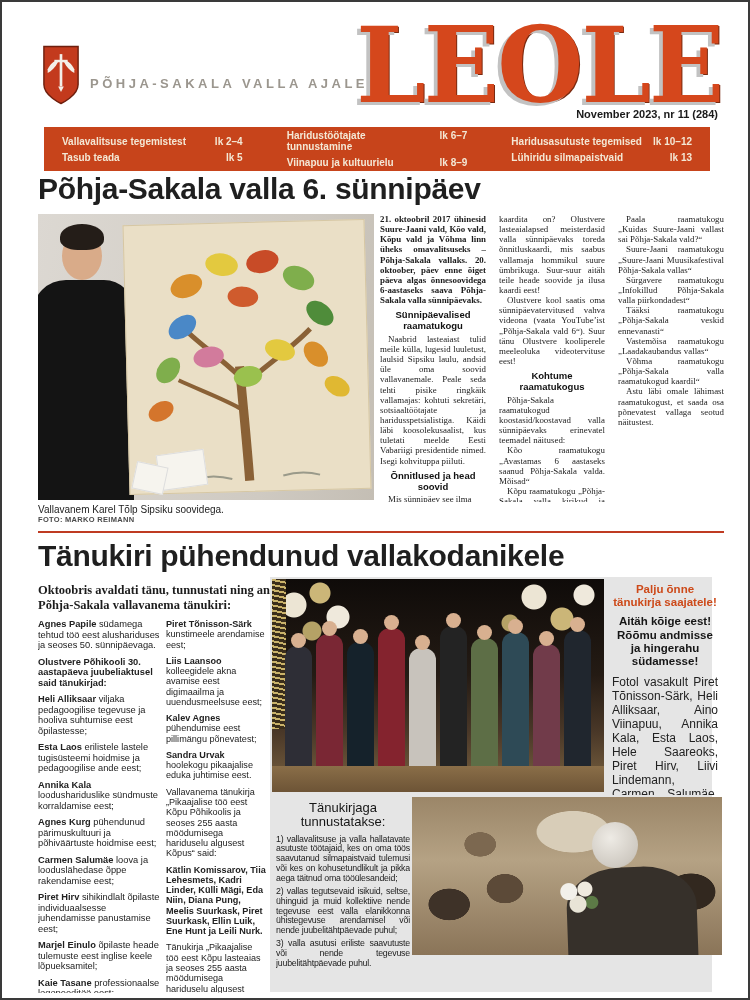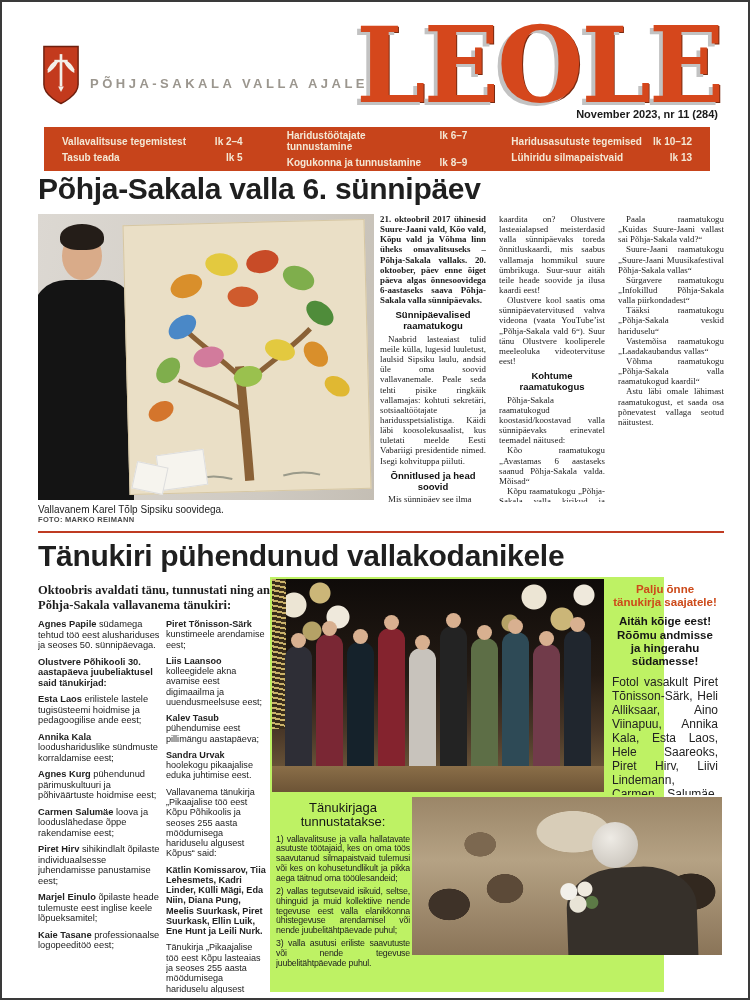--- a/index.html
+++ b/index.html
@@ -61,21 +61,21 @@
   
   .a2lead{position:absolute;left:36px;top:581px;width:258px;margin:0;font-family:"Liberation Serif",serif;
           font-weight:bold;font-size:12.5px;line-height:1.18;color:#1c1c1c;}
   .a2col{position:absolute;top:617px;font-size:9.3px;line-height:1.13;color:#222;overflow:hidden;height:374px;}
   .a2colA{left:36px;width:124px;}
   .a2colB{left:164px;width:100px;font-size:9.1px;}
   .a2col .entry{margin:0 0 6px;}
   .nm{font-weight:bold;}
 
   
-  .panel{position:absolute;left:268px;top:575px;width:394px;height:415px;background:#bef264;}
+  .panel{position:absolute;left:268px;top:575px;width:394px;height:415px;background:#e5e5e5;padding-left:48px;}
 
   
   .photo2{position:absolute;left:2px;top:2px;width:332px;height:213px;overflow:hidden;
           background:linear-gradient(180deg,#0f0b09 0%,#241b14 45%,#4a3828 72%,#7d6542 100%);}
   .balloons{position:absolute;inset:0;background:
       radial-gradient(circle at 22px 26px,#ece5d4 0 12px,transparent 13px),
       radial-gradient(circle at 48px 14px,#cbb678 0 10px,transparent 11px),
       radial-gradient(circle at 66px 38px,#efe9dc 0 11px,transparent 12px),
       radial-gradient(circle at 40px 52px,#b5a266 0 9px,transparent 10px),
       radial-gradient(circle at 262px 18px,#ece5d4 0 12px,transparent 13px),
@@ -163,21 +163,21 @@
         <span class="ix-label">Tasub teada</span>
         <span class="ix-page">lk 5</span>
       </div>
     </div>
     <div class="ix-group">
       <div class="ix-item">
         <span class="ix-label">Haridustöötajate tunnustamine</span>
         <span class="ix-page">lk 6–7</span>
       </div>
       <div class="ix-item">
-        <span class="ix-label">Kogukonna ja tunnustamine</span>
+        <span class="ix-label">Viinapuu ja kultuurielu</span>
         <span class="ix-page">lk 8–9</span>
       </div>
     </div>
     <div class="ix-group">
       <div class="ix-item">
         <span class="ix-label">Haridusasutuste tegemised</span>
         <span class="ix-page">lk 10–12</span>
       </div>
       <div class="ix-item">
         <span class="ix-label">Lühiridu silmapaistvaid</span>
@@ -238,49 +238,50 @@
       <h3 class="subhead">Kohtume raamatukogus</h3>
       <p class="ind">Põhja-Sakala raamatukogud koostasid/koostavad valla sünnipäevaks erinevatel teemadel näitused:</p>
       <p class="ind">Kõo raamatukogu „Avastamas 6 aastaseks saanud Põhja-Sakala valda. Mõisad“</p>
       <p class="ind">Kõpu raamatukogu „Põhja-Sakala valla kirikud ja kogudused“</p>
 
     </div>
     <div class="col">
       <p class="ind">Paala raamatukogu „Kuidas Suure-Jaani vallast sai Põhja-Sakala vald?“</p>
       <p class="ind">Suure-Jaani raamatukogu „Suure-Jaani Muusikafestival Põhja-Sakala vallas“</p>
       <p class="ind">Sürgavere raamatukogu „Infokillud Põhja-Sakala valla piirkondadest“</p>
-      <p class="ind">Tääksi raamatukogu „Põhja-Sakala veskid hariduselu“</p>
+      <p class="ind">Tääksi raamatukogu „Põhja-Sakala veskid ennevanasti“</p>
       <p class="ind">Vastemõisa raamatukogu „Laadakaubandus vallas“</p>
       <p class="ind">Võhma raamatukogu „Põhja-Sakala valla raamatukogud kaardil“</p>
       <p class="ind">Astu läbi omale lähimast raamatukogust, et saada osa põnevatest vallaga seotud näitustest.</p>
     </div>
   </div>
 
   <hr class="rule">
 
   <h1 class="headline pos-h2">Tänukiri pühendunud vallakodanikele</h1>
   <p class="a2lead">Oktoobris avaldati tänu, tunnustati ning anti Põhja-Sakala vallavanema tänukiri:</p>
 
   <div class="a2col a2colA">
     <p class="entry"><span class="nm">Agnes Papile</span><span> südamega tehtud töö eest alushariduses ja seoses 50. sünnipäevaga.</span></p>
     <p class="entry"><span class="nm">Olustvere Põhikooli 30. aastapäeva juubeliaktusel said tänukirjad:</span><span></span></p>
+    <p class="entry"><span class="nm">Heli Alliksaar</span><span> viljaka pedagoogilise tegevuse ja hooliva suhtumise eest õpilastesse;</span></p>
     <p class="entry"><span class="nm">Esta Laos</span><span> erilistele lastele tugisüsteemi hoidmise ja pedagoogilise ande eest;</span></p>
     <p class="entry"><span class="nm">Annika Kala</span><span> loodushariduslike sündmuste korraldamise eest;</span></p>
     <p class="entry"><span class="nm">Agnes Kurg</span><span> pühendunud pärimuskultuuri ja põhiväärtuste hoidmise eest;</span></p>
     <p class="entry"><span class="nm">Carmen Salumäe</span><span> loova ja looduslähedase õppe rakendamise eest;</span></p>
     <p class="entry"><span class="nm">Piret Hirv</span><span> sihikindlalt õpilaste individuaalsesse juhendamisse panustamise eest;</span></p>
     <p class="entry"><span class="nm">Marjel Einulo</span><span> õpilaste heade tulemuste eest inglise keele lõpueksamitel;</span></p>
     <p class="entry"><span class="nm">Kaie Tasane</span><span> professionaalse logopeeditöö eest;</span></p>
 
   </div>
 
   <div class="a2col a2colB">
     <p class="entry"><span class="nm">Piret Tõnisson-Särk</span><span> kunstimeele arendamise eest;</span><span class="nm"></span></p>
     <p class="entry"><span class="nm">Liis Laansoo</span><span> kolleegidele akna avamise eest digimaailma ja uuendusmeelsuse eest;</span><span class="nm"></span></p>
-    <p class="entry"><span class="nm">Kalev Tasub</span><span> pühendumise eest pillimängu aastapäeva;</span><span class="nm"></span></p>
+    <p class="entry"><span class="nm">Kalev Agnes</span><span> pühendumise eest pillimängu põnevatest;</span><span class="nm"></span></p>
     <p class="entry"><span class="nm">Sandra Urvak</span><span> hoolekogu pikaajalise eduka juhtimise eest.</span><span class="nm"></span></p>
     <p class="entry"><span class="nm"></span><span>Vallavanema tänukirja „Pikaajalise töö eest Kõpu Põhikoolis ja seoses 255 aasta möödumisega hariduselu algusest Kõpus“ said:</span><span class="nm"></span></p>
     <p class="entry"><span class="nm"></span><span></span><span class="nm">Kätlin Komissarov, Tiia Lehesmets, Kadri Linder, Külli Mägi, Eda Niin, Diana Pung, Meelis Suurkask, Piret Suurkask, Ellin Luik, Ene Hunt ja Leili Nurk.</span></p>
     <p class="entry"><span class="nm"></span><span>Tänukirja „Pikaajalise töö eest Kõpu lasteaias ja seoses 255 aasta möödumisega hariduselu algusest Kõpus“ said: </span></p>
 
   </div>
 
   <div class="panel">
     <div class="photo2">
       <div class="balloons"></div>

